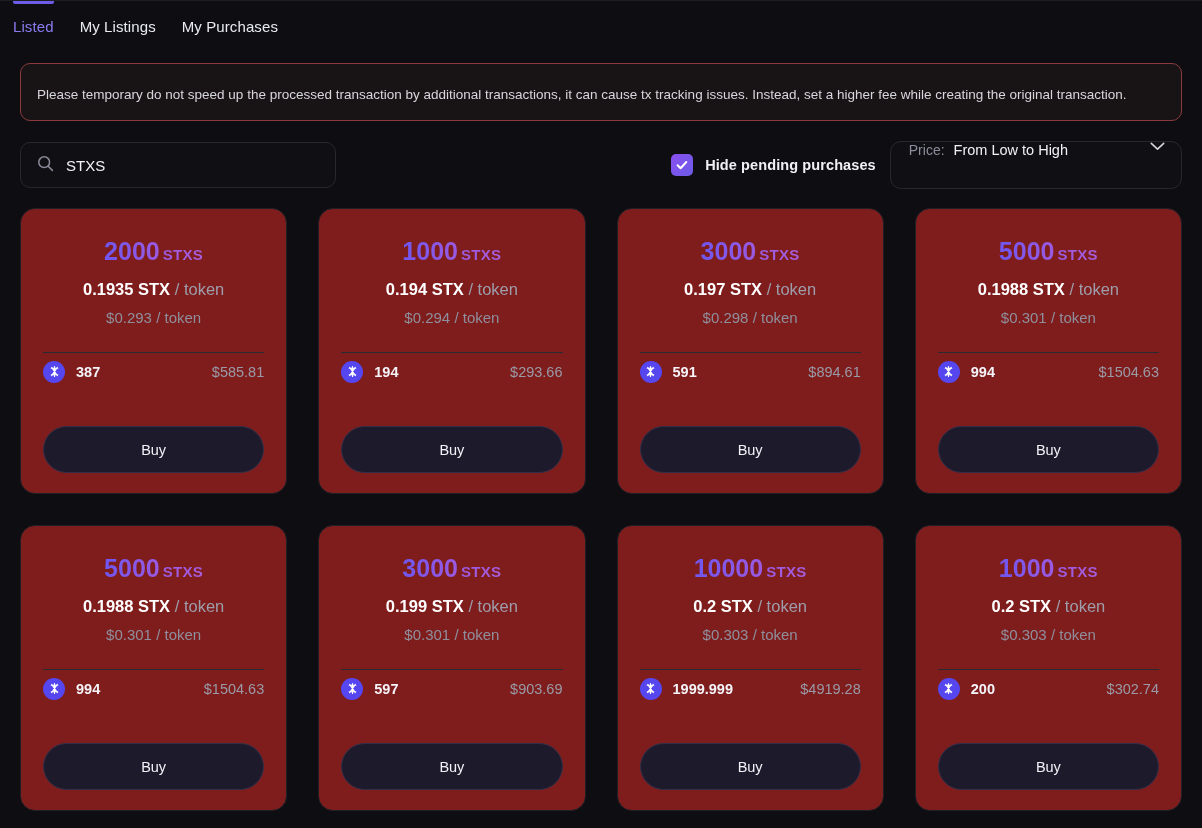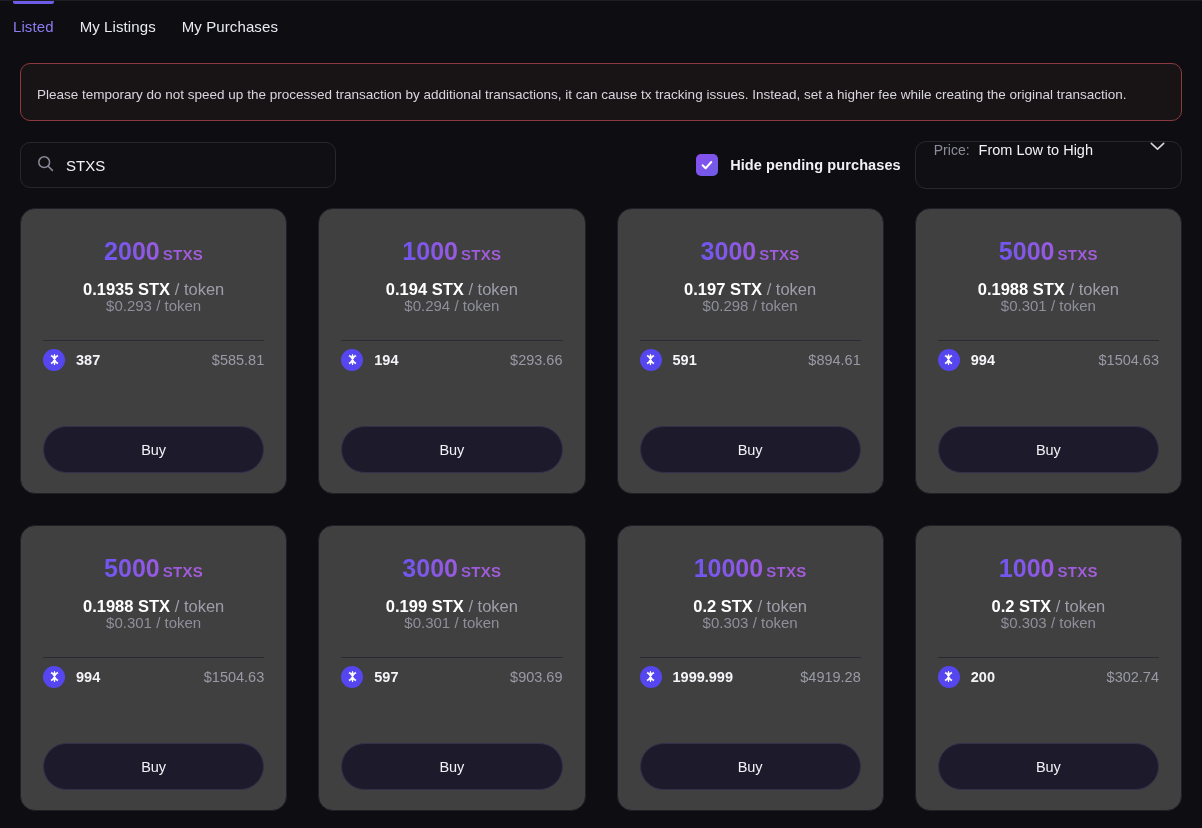--- a/index.html
+++ b/index.html
@@ -137,32 +137,32 @@
     align-items: flex-start;
     gap: 9px;
     height: 48px;
     padding: 0 16px 0 18px;
     border: 1px solid #27272f;
     border-radius: 11px;
     background: #101014;
     cursor: pointer;
   }
   .sort-prefix { font-size: 14px; color: #8c8c9a; }
-  .sort-value { font-size: 14.5px; color: #f0f0f6; margin-right: 48px; }
+  .sort-value { font-size: 14.5px; color: #f0f0f6; margin-right: 73px; }
   .chev { display: flex; align-items: center; }
 
   
   .grid {
     display: grid;
     grid-template-columns: repeat(4, 1fr);
     gap: 31px 31px;
     margin: 20px 20px 0 20px;
   }
   .card {
-    background: #404040;
+    background: #7f1d1d;
     border: 1px solid #1f1f28;
     border-radius: 15px;
     padding: 22px 22px 20px 22px;
     height: 286px;
     display: flex;
     flex-direction: column;
   }
   .card-amount {
     text-align: center;
     line-height: 1;
@@ -193,20 +193,21 @@
     text-align: center;
     margin-top: 17px;
     font-size: 16.5px;
     line-height: 1;
     white-space: nowrap;
   }
   .rate-main { font-weight: bold; color: #ffffff; }
   .rate-suffix { color: #9e9eab; font-weight: normal; }
   .card-usd {
     text-align: center;
+    margin-top: 12px;
     font-size: 15px;
     color: #8f8f9c;
     line-height: 1;
   }
   .divider {
     height: 1px;
     background: #2a2a33;
     margin: 27px 0 0 0;
   }
   .card-totals {

